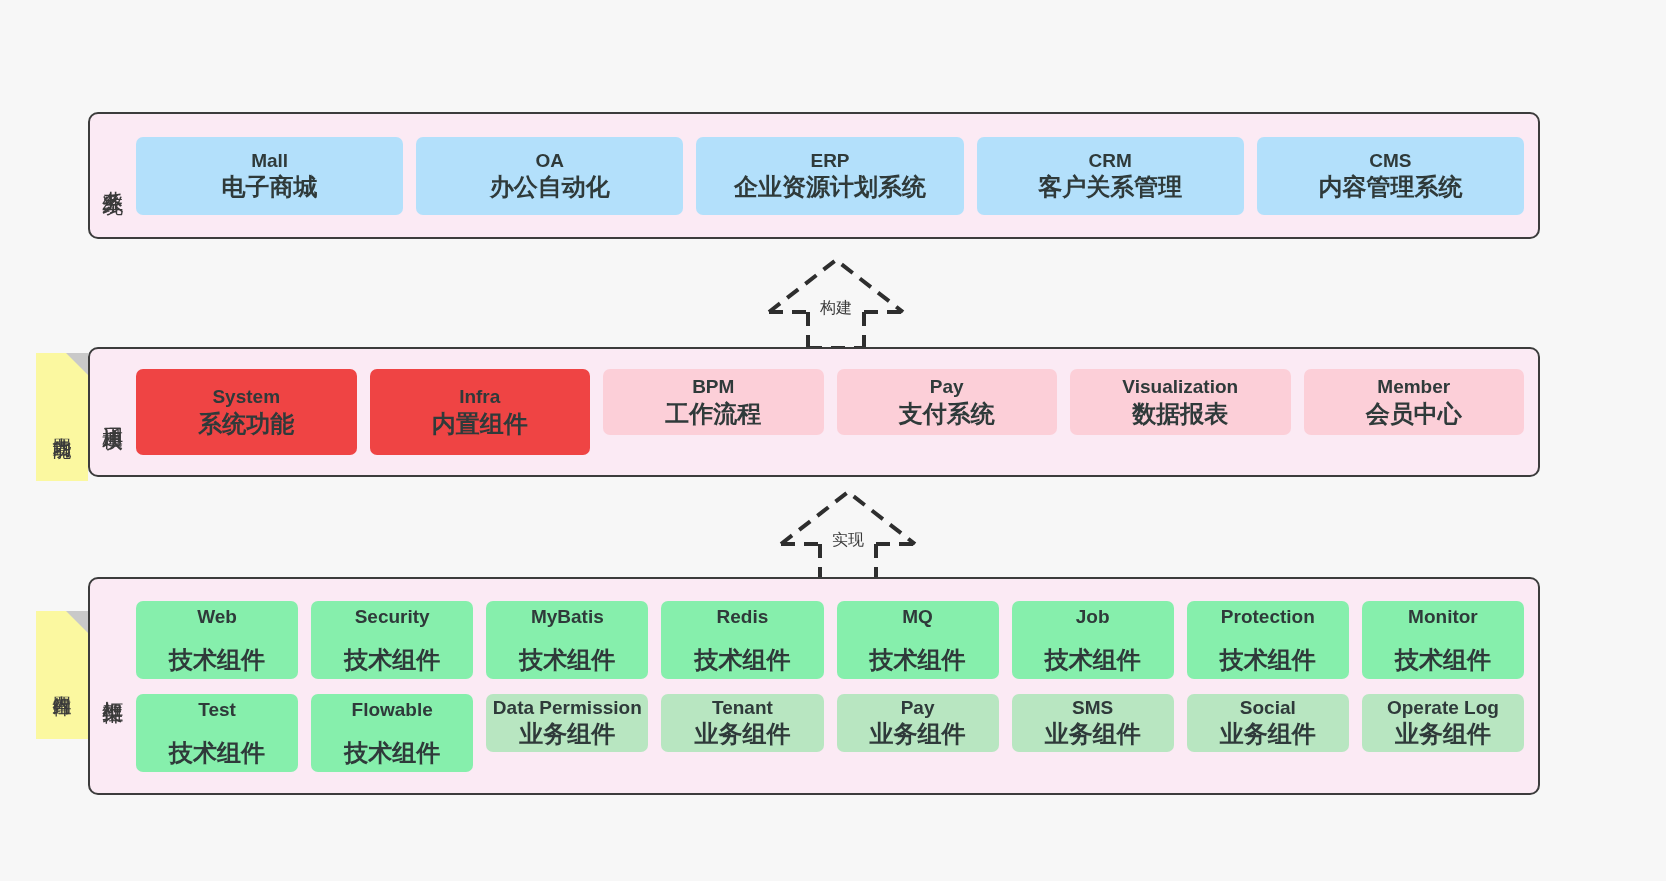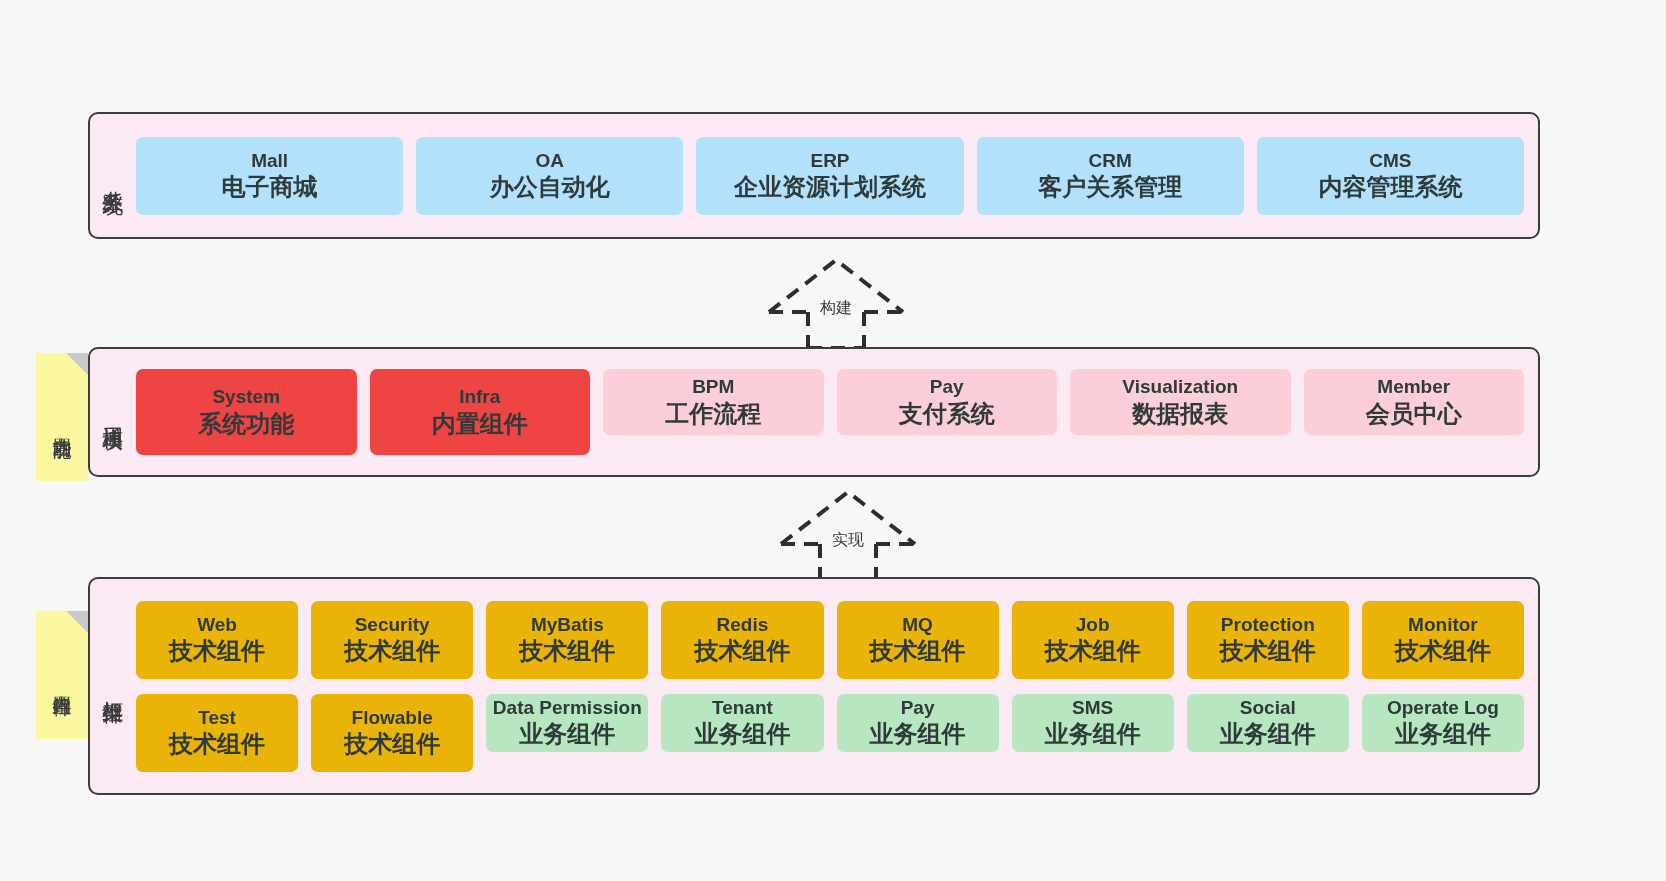--- a/index.html
+++ b/index.html
@@ -76,21 +76,21 @@
     line-height: 1.25;
     box-sizing: border-box;
     padding: 4px 6px;
   }
   .card .t1 { font-size: 19px; color: #2f3a3a; }
   .card .t2 { font-size: 24px; color: #2f3a3a; }
 
   .card.blue       { background: #b3e0fb; height: 78px; }
   .card.red        { background: #ef4444; height: 86px; }
   .card.pink       { background: #fccfd8; height: 66px; }
-  .card.green      { background: #eab308; height: 78px; }
+  .card.green      { background: #86efac; height: 78px; justify-content: space-between; }
   .card.lightgreen { background: #b8e6c1; height: 58px; }
 
   
   #layer-business { left: 88px; top: 112px; width: 1452px; height: 127px; }
   #layer-modules  { left: 88px; top: 347px; width: 1452px; height: 130px; }
   #layer-framework{ left: 88px; top: 577px; width: 1452px; height: 218px; }
 
   
   .note {
     position: absolute;

